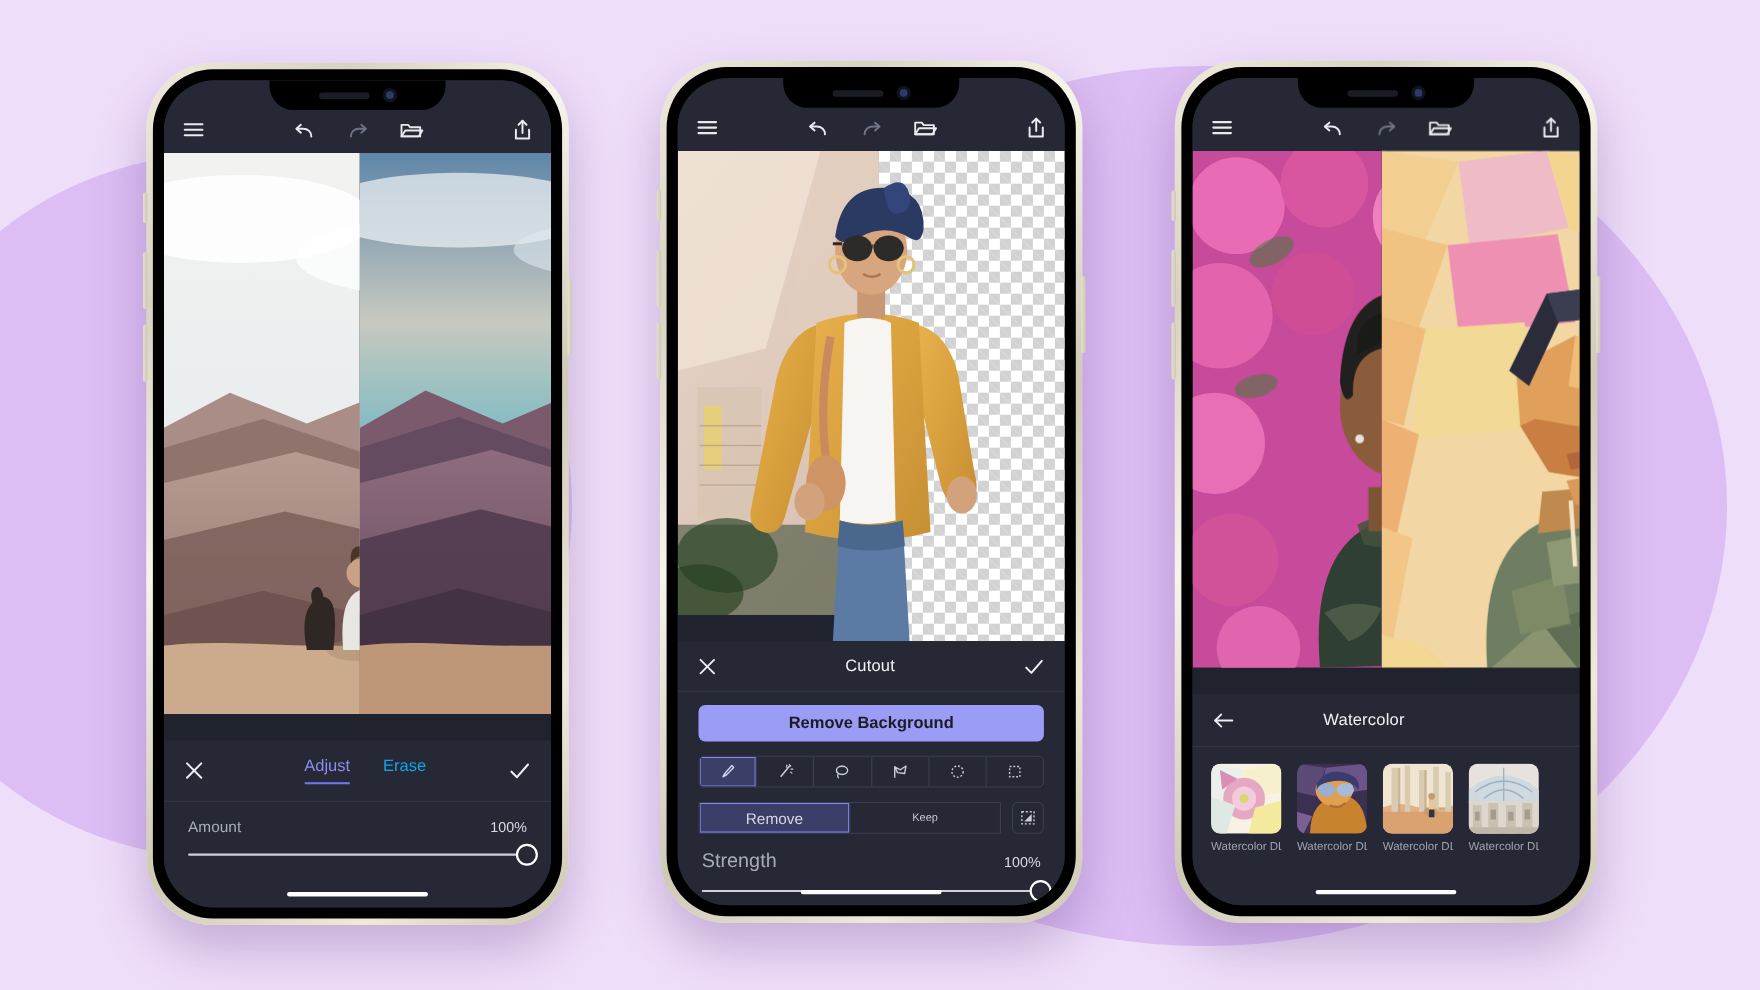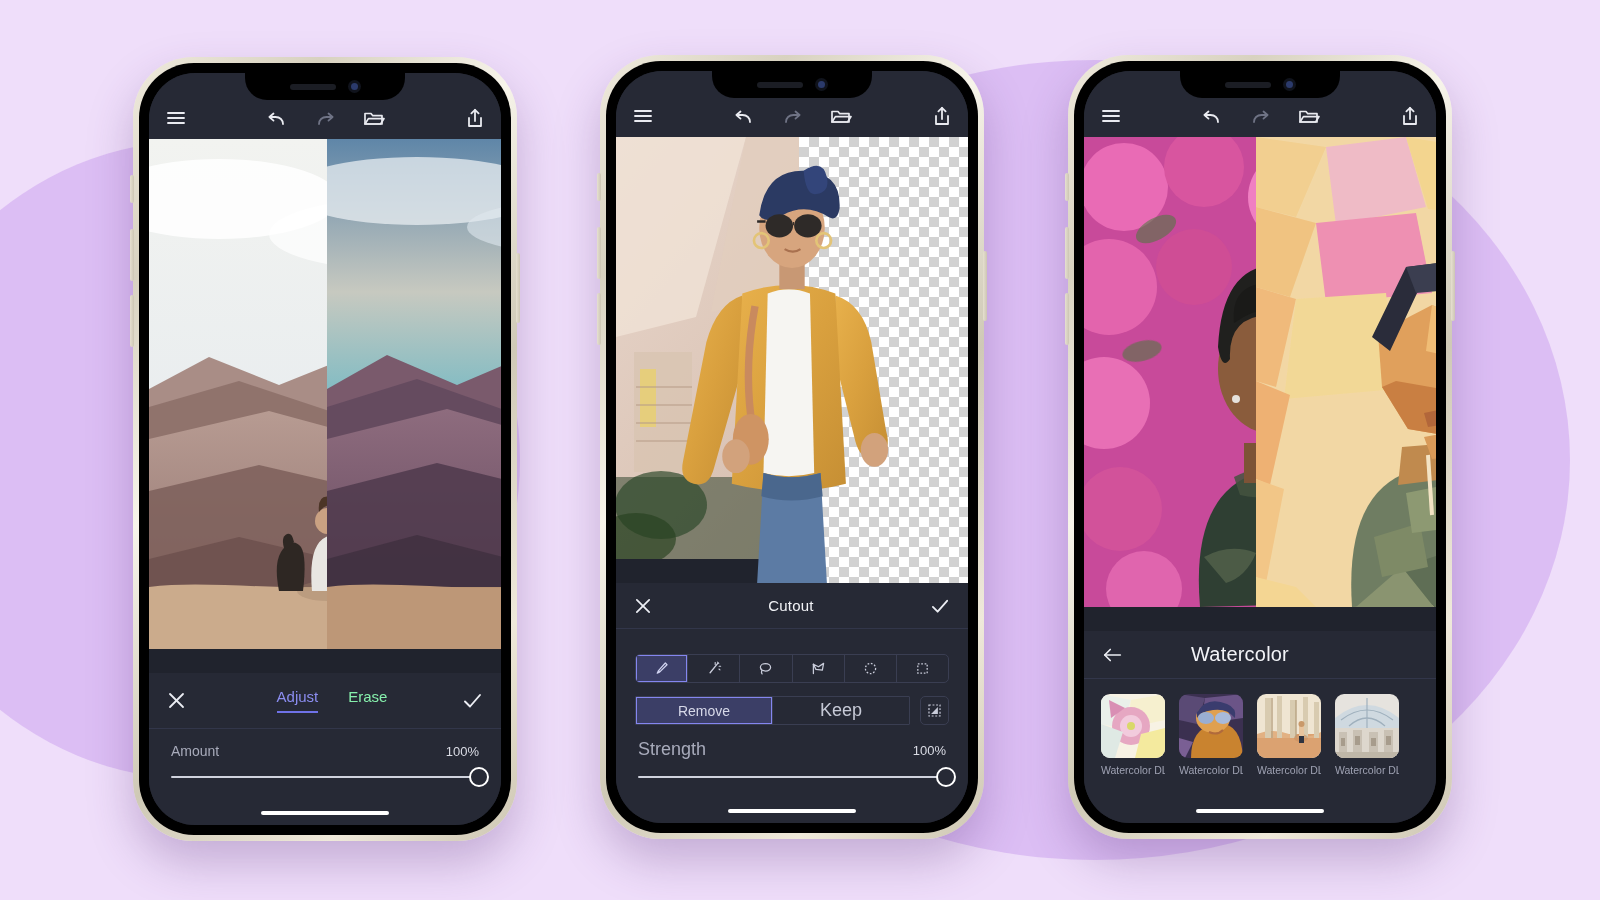--- a/index.html
+++ b/index.html
@@ -53,21 +53,21 @@
       linear-gradient(45deg,#d2d2d2 25%,transparent 25%,transparent 75%,#d2d2d2 75%),
       linear-gradient(45deg,#d2d2d2 25%,transparent 25%,transparent 75%,#d2d2d2 75%);
     background-size:20px 20px;background-position:0 0,10px 10px;}
 
   
   .panel{position:absolute;left:0;right:0;bottom:0;background:#262935;z-index:5;}
   .panel-head{display:flex;align-items:center;justify-content:space-between;
     border-bottom:1px solid #32364a;box-sizing:border-box;}
   .panel-title{color:#f2f3f7;letter-spacing:.2px;}
   .tabs{display:flex;align-items:center;gap:30px;}
-  .tab{color:#86efac;padding-bottom:6px;border-bottom:2px solid transparent;}
+  .tab{color:#0ea5e9;padding-bottom:6px;border-bottom:2px solid transparent;}
   .tab.active{color:#8b8df0;border-bottom-color:#6f72e8;margin-left:16px;}
 
   
   .slider-row{box-sizing:border-box;}
   .slider-top{display:flex;justify-content:space-between;align-items:baseline;}
   .slider-label{color:#a8abbb;}
   .slider-val{color:#d9dbe4;}
   .track{position:relative;height:2px;background:#cfd2dd;border-radius:2px;}
   .knob{position:absolute;top:50%;transform:translate(-50%,-50%);
     border-radius:50%;background:#262935;border:2px solid #fff;}
@@ -393,20 +393,21 @@
             </div>
             <div class="panel-title" style="font-size:15px;">Cutout</div>
             <div class="ic">
               <svg width="20" height="18" viewBox="0 0 21 19">
                   <path d="M3 10.5 8 15.5 18 4" fill="none" stroke="#eceef4" stroke-width="1.9" stroke-linecap="round" stroke-linejoin="round"></path>
                 </svg>
             </div>
           </div>
 
           <div style="padding:12px 19px 0 19px;">
+            <div class="primary-btn" style="height:33px;font-size:15px;">Remove Background</div>
 
             <div class="tool-strip" style="margin-top:13px;height:29px;">
               <div class="tool sel">
                 <svg width="17" height="17" viewBox="0 0 20 20">
                     <path d="M14.5 3.5 16.5 5.5 8 14 5 15.5 6.5 12.5z" fill="none" stroke="#cfd2ef" stroke-width="1.5" stroke-linejoin="round"></path>
                     <path d="M6.5 12.5 8 14" stroke="#cfd2ef" stroke-width="1.5"></path>
                   </svg>
               </div>
               <div class="tool">
                 <svg width="17" height="17" viewBox="0 0 20 20">
@@ -440,21 +441,21 @@
               <div class="tool">
                 <svg width="17" height="17" viewBox="0 0 20 20">
                     <rect x="4.5" y="4.5" width="11" height="11" fill="none" stroke="#c9ccda" stroke-width="1.5" stroke-dasharray="2 2"></rect>
                   </svg>
               </div>
             </div>
 
             <div class="seg-wrap" style="margin-top:13px;gap:10px;">
               <div class="seg" style="height:29px;">
                 <div class="seg-item sel" style="font-size:14px;">Remove</div>
-                <div class="seg-item" style="font-size:18px;">Keep</div>
+                <div class="seg-item" style="font-size:10px;">Keep</div>
               </div>
               <div class="sq-btn" style="width:29px;height:29px;">
                 <svg width="17" height="17" viewBox="0 0 20 20">
                     <rect x="3.5" y="3.5" width="13" height="13" fill="none" stroke="#c9ccda" stroke-width="1.4" stroke-dasharray="2.2 2"></rect>
                     <path d="M6 14 14 6 14 14z" fill="#c9ccda"></path>
                   </svg>
               </div>
             </div>
 
             <div class="slider-row" style="padding:14px 3px 0 3px;">
@@ -618,21 +619,21 @@
         </div>
 
         <div class="panel" style="height:192px;">
           <div class="panel-head" style="height:48px;padding:0 18px;">
             <div class="ic">
               <svg width="22" height="18" viewBox="0 0 24 18">
                   <path d="M3 9h17" fill="none" stroke="#eceef4" stroke-width="1.8" stroke-linecap="round"></path>
                   <path d="M9 3 3 9l6 6" fill="none" stroke="#eceef4" stroke-width="1.8" stroke-linecap="round" stroke-linejoin="round"></path>
                 </svg>
             </div>
-            <div class="panel-title" style="font-size:20px;margin-right:40px;">Watercolor</div>
+            <div class="panel-title" style="font-size:15px;margin-right:40px;">Watercolor</div>
             <div style="width:22px;"></div>
           </div>
 
           <div class="presets" style="padding:15px 0 0 17px;gap:14px;">
             <div class="preset">
               <div class="thumb" style="width:64px;height:64px;">
                 <svg width="64" height="64" viewBox="0 0 64 64">
                     <rect width="64" height="64" fill="#f7f2e4"></rect>
                     <polygon points="0,0 30,6 20,34 0,30" fill="#eaf0ea"></polygon>
                     <polygon points="30,6 64,0 64,26 26,34" fill="#f6f0cf"></polygon>

